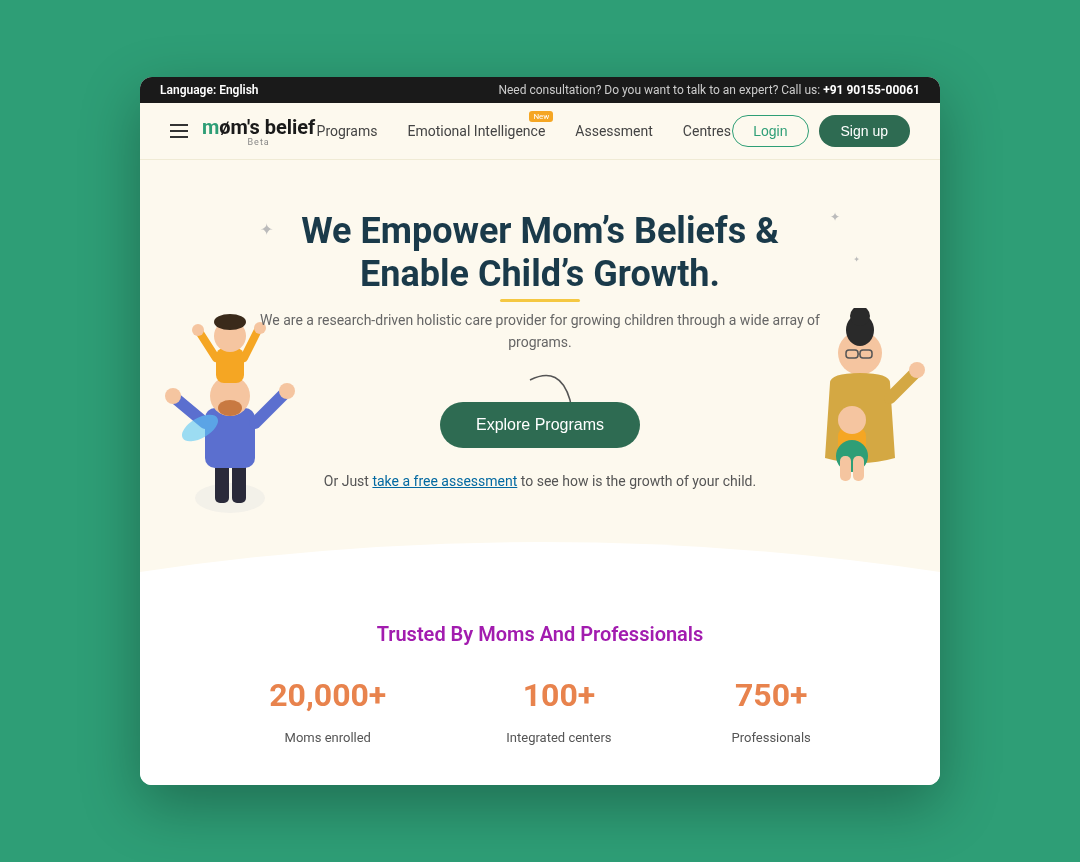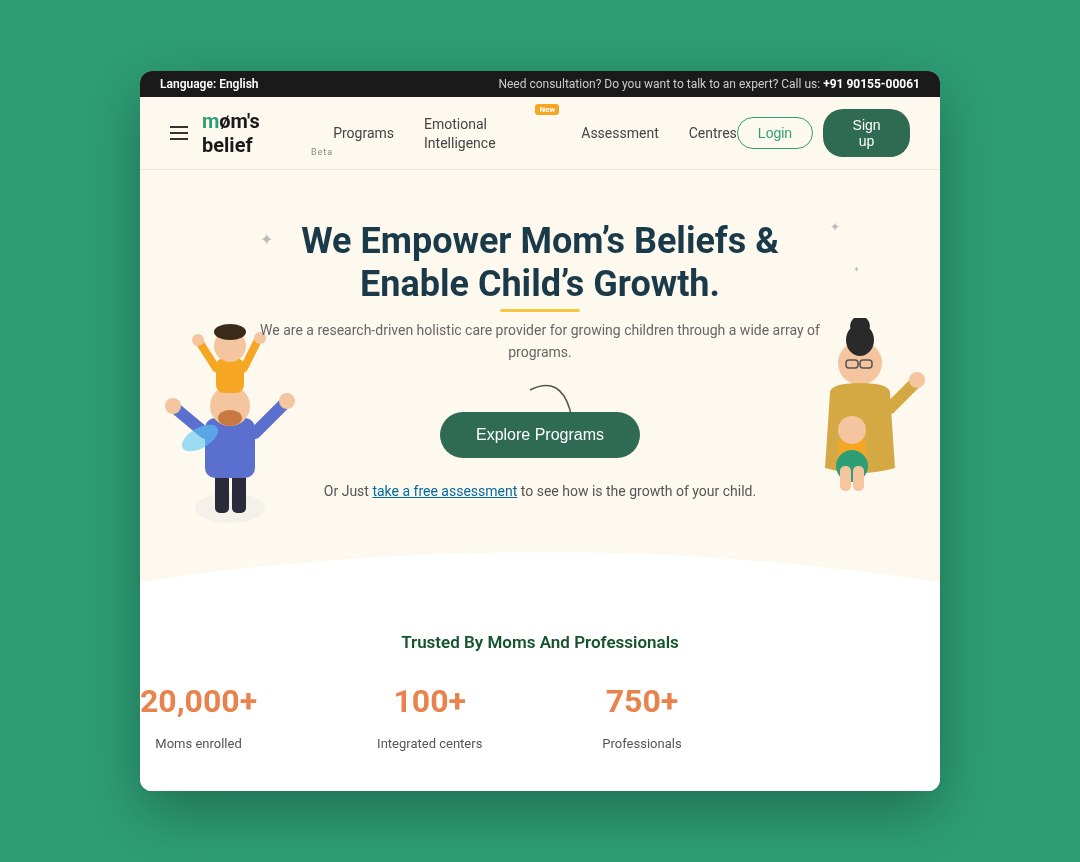--- a/index.html
+++ b/index.html
@@ -52,22 +52,22 @@
       cursor: pointer;
     }
     .hamburger span {
       display: block;
       width: 18px;
       height: 2px;
       background: #333;
     }
     .logo {
       display: flex;
-      flex-direction: row;
-      align-items: flex-end;
+      flex-direction: column;
+      align-items: center;
     }
     .logo-text {
       font-size: 20px;
       font-weight: 700;
       color: #1a1a1a;
     }
     .logo-beta {
       font-size: 9px;
       color: #888;
       letter-spacing: 1px;
@@ -89,21 +89,21 @@
     }
     .new-badge {
       position: absolute;
       top: -10px;
       right: -8px;
       background: #f5a623;
       color: white;
       font-size: 8px;
       padding: 1px 4px;
       border-radius: 3px;
-      font-weight: 700;
+      font-weight: 400;
     }
     .nav-actions {
       display: flex;
       gap: 10px;
       align-items: center;
     }
     .btn-login {
       border: 1.5px solid #2e9e76;
       color: #2e9e76;
       background: transparent;
@@ -223,28 +223,28 @@
       width: 170px;
       z-index: 2;
     }
     
     .stats-section {
       background: white;
       padding: 50px 0 40px;
       text-align: center;
     }
     .stats-title {
-      font-size: 17px;
+      font-size: 20px;
       font-weight: 600;
-      color: #14532d;
+      color: #a21caf;
       margin-bottom: 30px;
     }
     .stats-grid {
       display: flex;
-      justify-content: flex-start;
+      justify-content: center;
       gap: 120px;
     }
     .stat-item { text-align: center; }
     .stat-number {
       font-size: 32px;
       font-weight: 700;
       color: #e8834d;
     }
     .stat-label {
       font-size: 13px;

